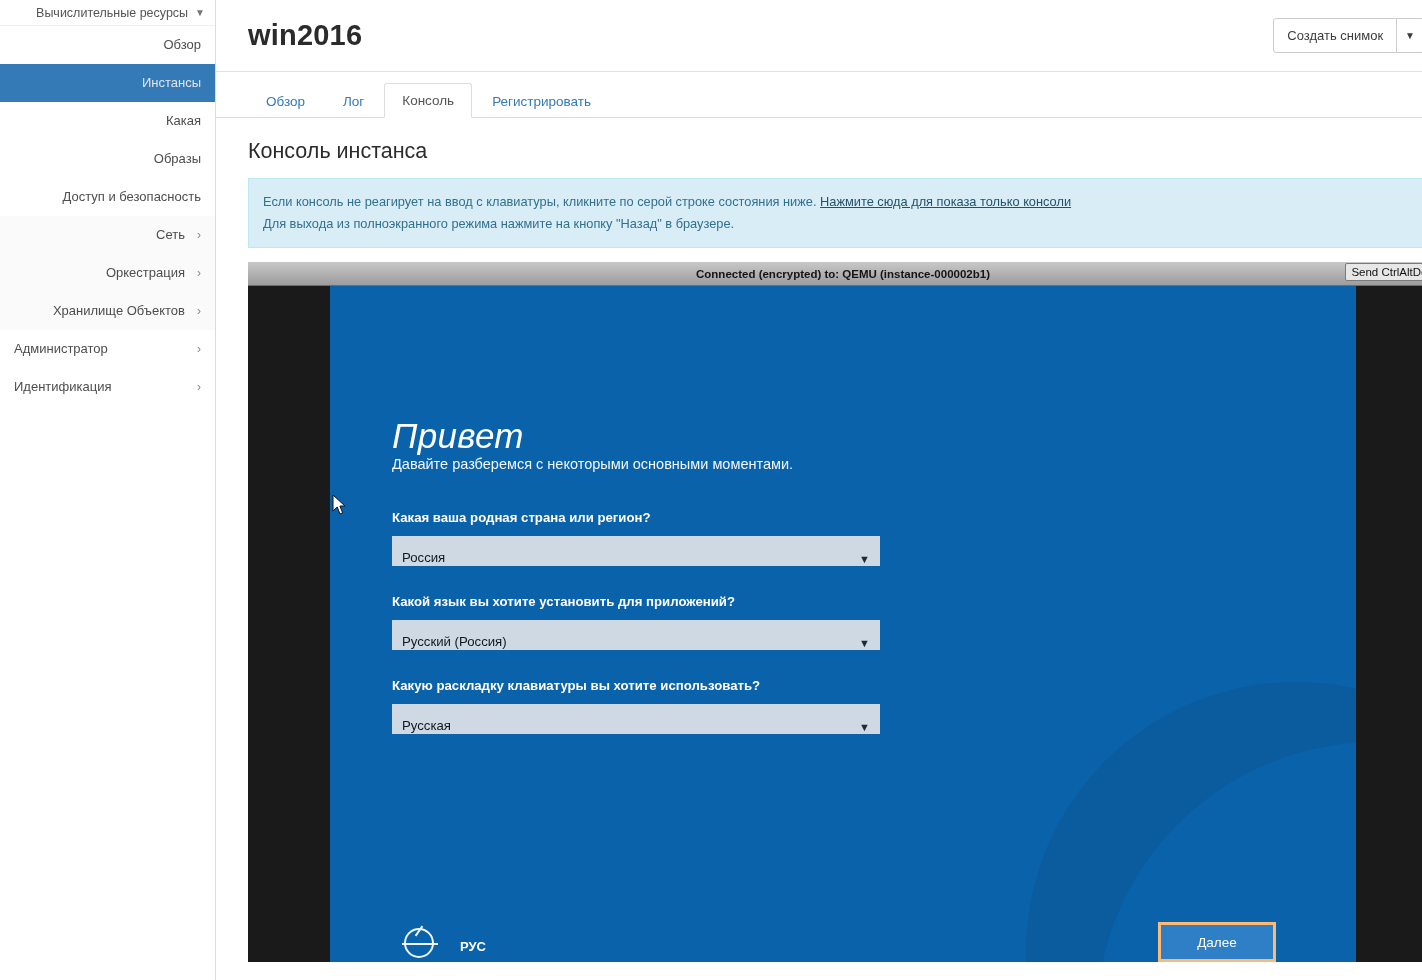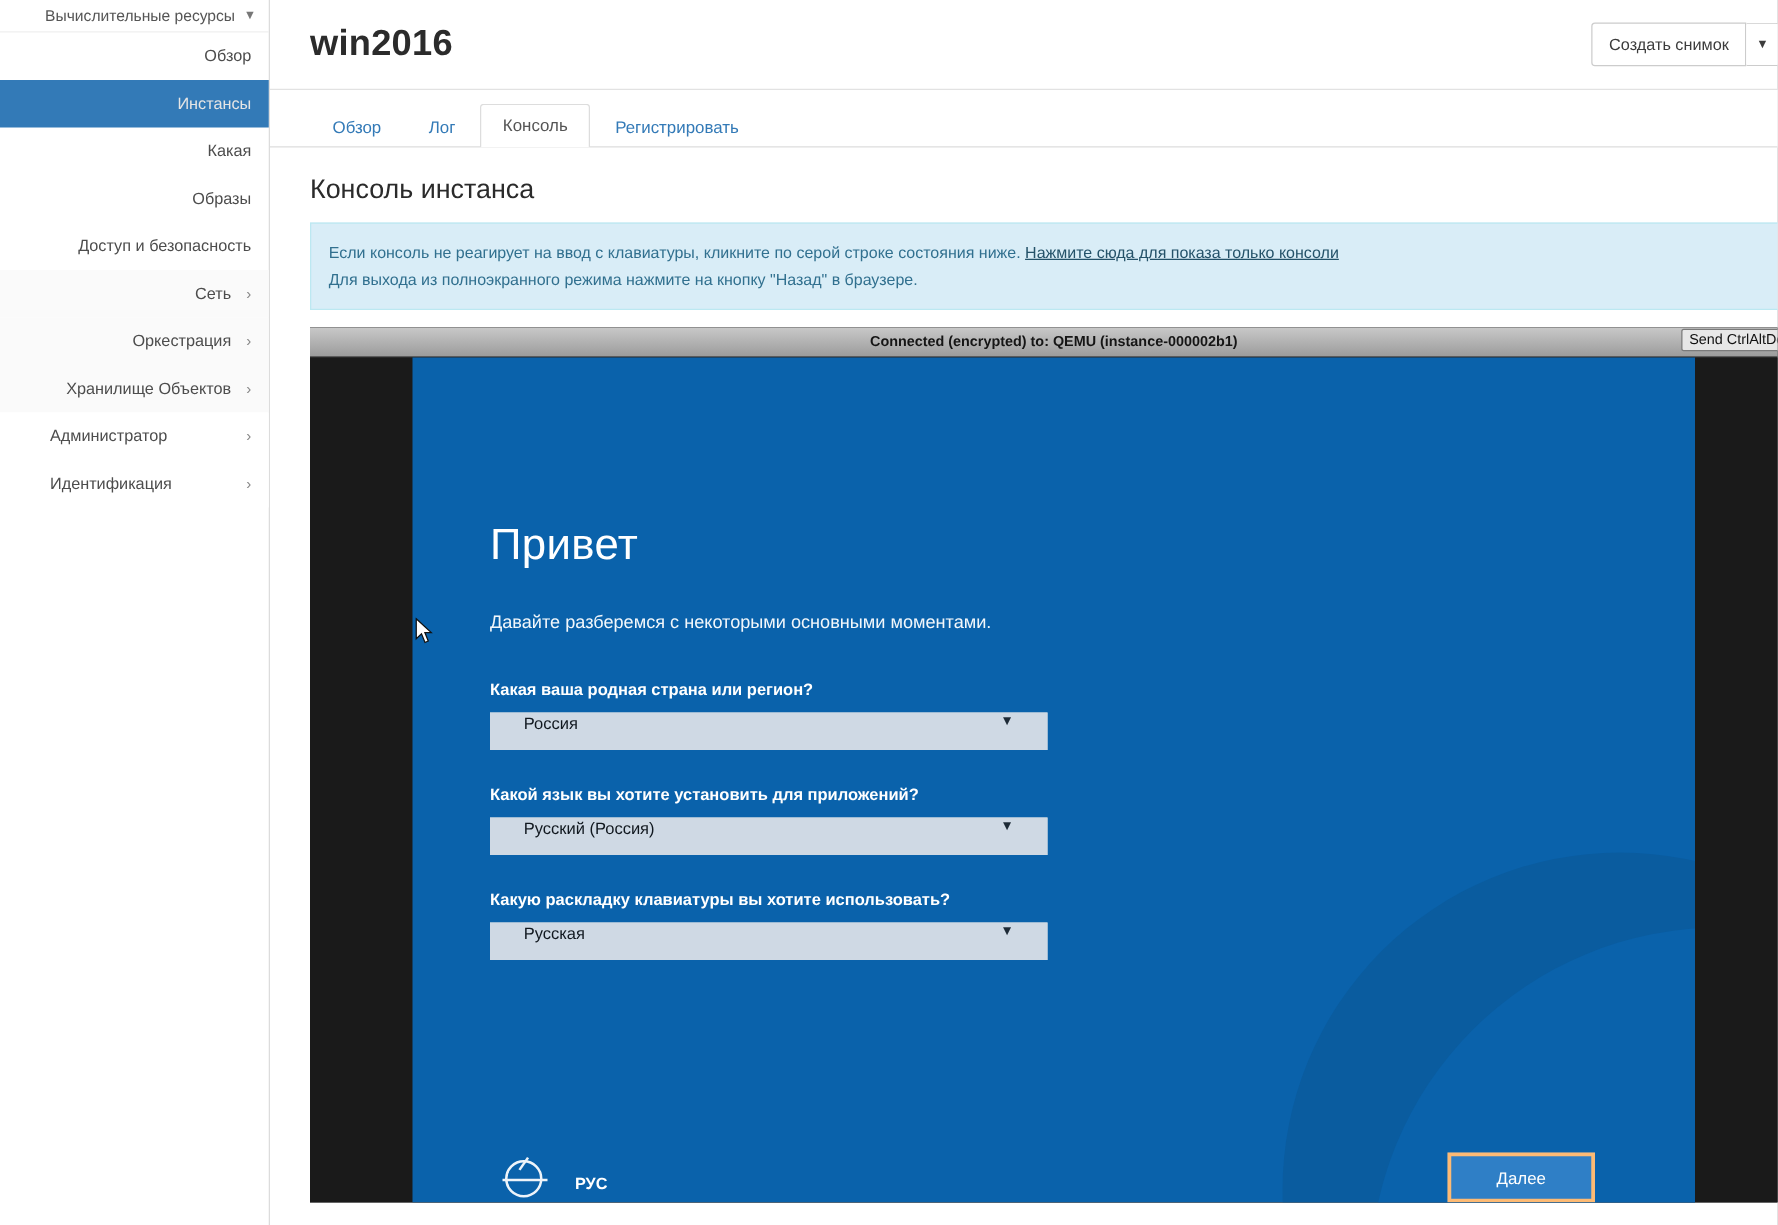--- a/index.html
+++ b/index.html
@@ -34,21 +34,21 @@
     padding: 0 14px 0 14px;
     color: #4d4d4d;
     justify-content: flex-end;
     border-bottom: 1px solid transparent;
   }
   .side-item.lvl2 { padding-right: 14px; }
   .side-item.active { background: #337ab7; color: #e5e5e5; font-weight: normal; }
   .side-item.group { justify-content: space-between; background: #fafafa; }
   .side-item.group.plain { background: #ffffff; }
   .side-item.group .chev { color: #888; font-size: 12px; }
-  .side-item.group .lbl { flex: 1; text-align: right; padding-right: 12px; margin-left: 26px; }
+  .side-item.group .lbl { flex: 1; text-align: right; padding-right: 12px; }
   .side-item.group.root .lbl { text-align: left; padding-left: 0; padding-right: 0; }
 
   
   .main { flex: 1; height: 980px; position: relative; background: #fff; }
   .titlebar {
     height: 72px; display: flex; align-items: center;
     padding: 0 14px 0 32px;
     border-bottom: 1px solid #e2e2e2;
   }
   .page-title { font-size: 29px; font-weight: bold; color: #2b2b2b; letter-spacing: .2px; }
@@ -131,30 +131,30 @@
     position: absolute; right: -210px; bottom: -260px;
     width: 540px; height: 540px; border-radius: 50%;
     background: #0a5c9f;
   }
   .oobe-arc2 {
     position: absolute; right: -300px; bottom: -340px;
     width: 560px; height: 560px; border-radius: 50%;
     background: #0a62ab;
   }
   .oobe-inner { position: absolute; left: 62px; top: 130px; right: 40px; }
-  .oobe-h1 { font-size: 35px; color: #fff; font-weight: 300; margin-bottom: 34px; letter-spacing: .3px; }
+  .oobe-h1 { font-size: 35px; color: #fff; font-weight: 300; letter-spacing: .3px; font-style: italic; }
   .oobe-sub { font-size: 14.5px; color: #f2f7fb; margin-bottom: 38px; }
   .fld-label { font-size: 13.2px; color: #ffffff; font-weight: bold; margin-bottom: 11px; }
   .fld { margin-bottom: 28px; }
   .combo {
-    width: 446px; height: 30px;
+    width: 488px; height: 30px;
     background: #cfd9e4; color: #11181f;
     border: 1px solid #cfd9e4;
-    display: flex; align-items: flex-start;
-    padding: 0 26px; font-size: 13.2px;
+    display: flex; align-items: flex-end;
+    padding: 0 9px; font-size: 13.2px;
     position: relative; cursor: pointer;
   }
   .combo .cval { flex: 1; }
   .combo .cchev { font-size: 11px; color: #1d2a36; }
   .oobe-footer {
     position: absolute; left: 62px; bottom: 0; right: 40px; height: 70px;
   }
   .ease-icon {
     position: absolute; left: 12px; bottom: 4px;
     width: 30px; height: 30px; border: 2px solid #eef4fa; border-radius: 50%;

